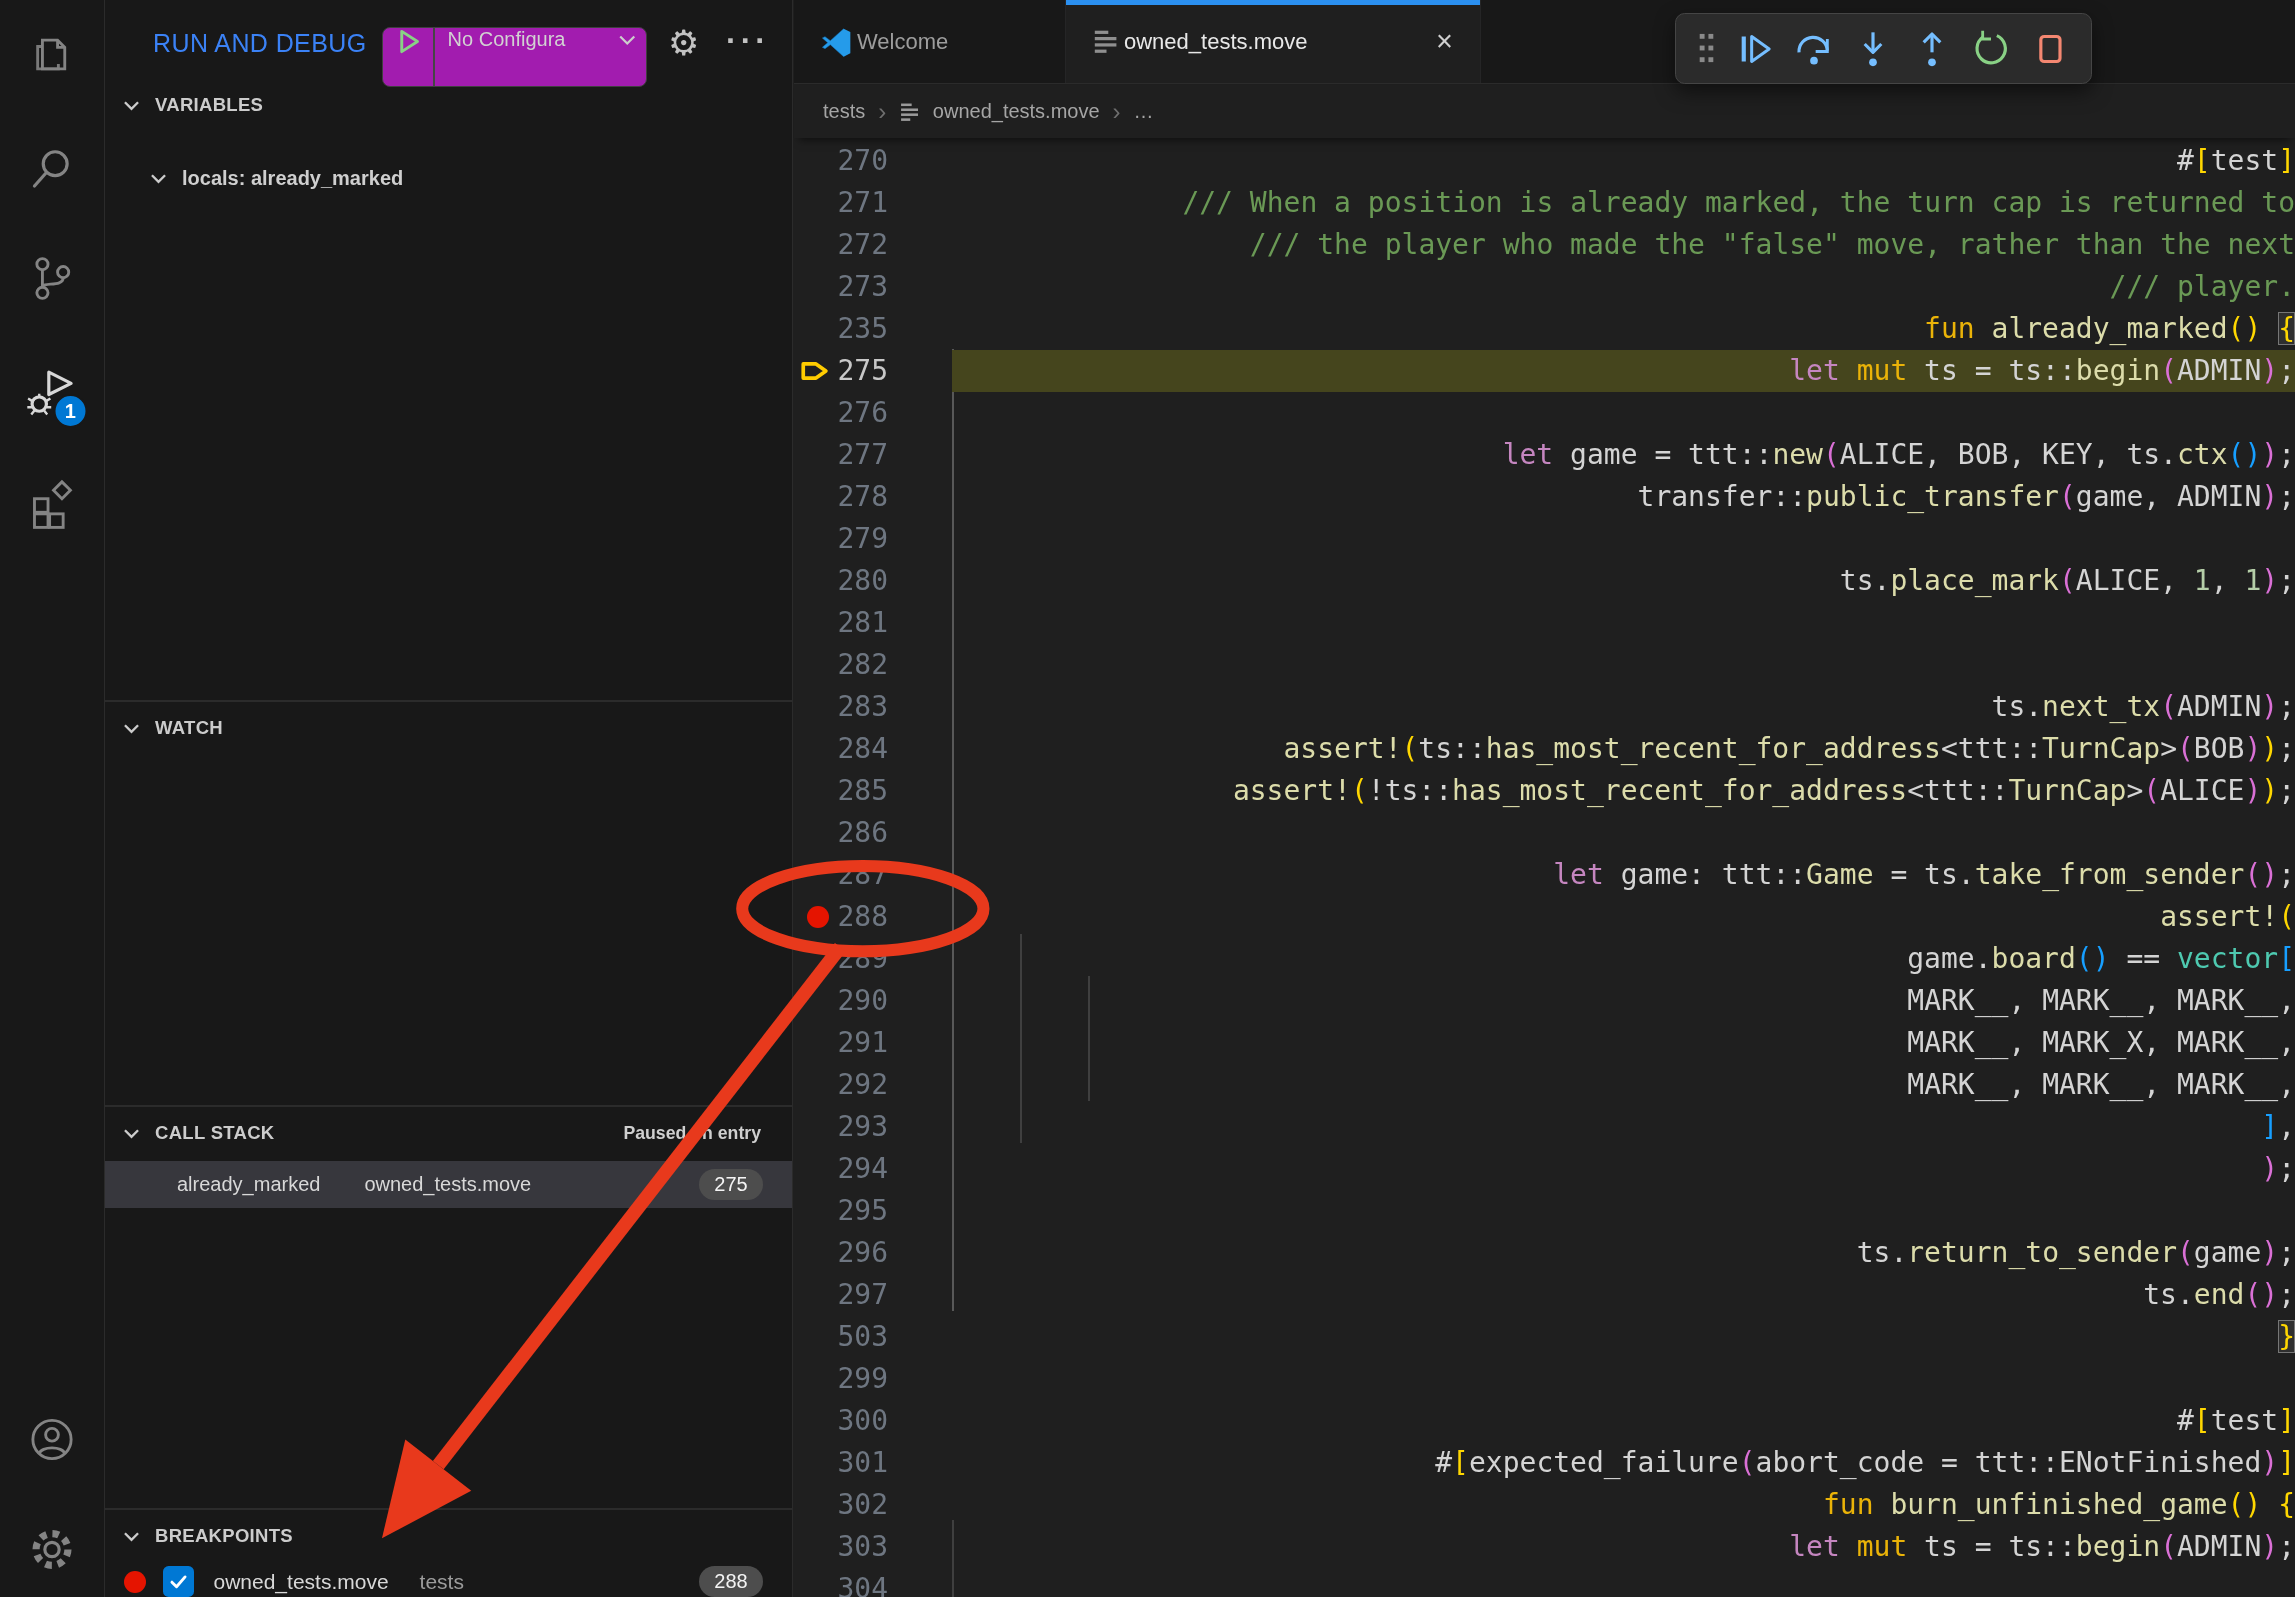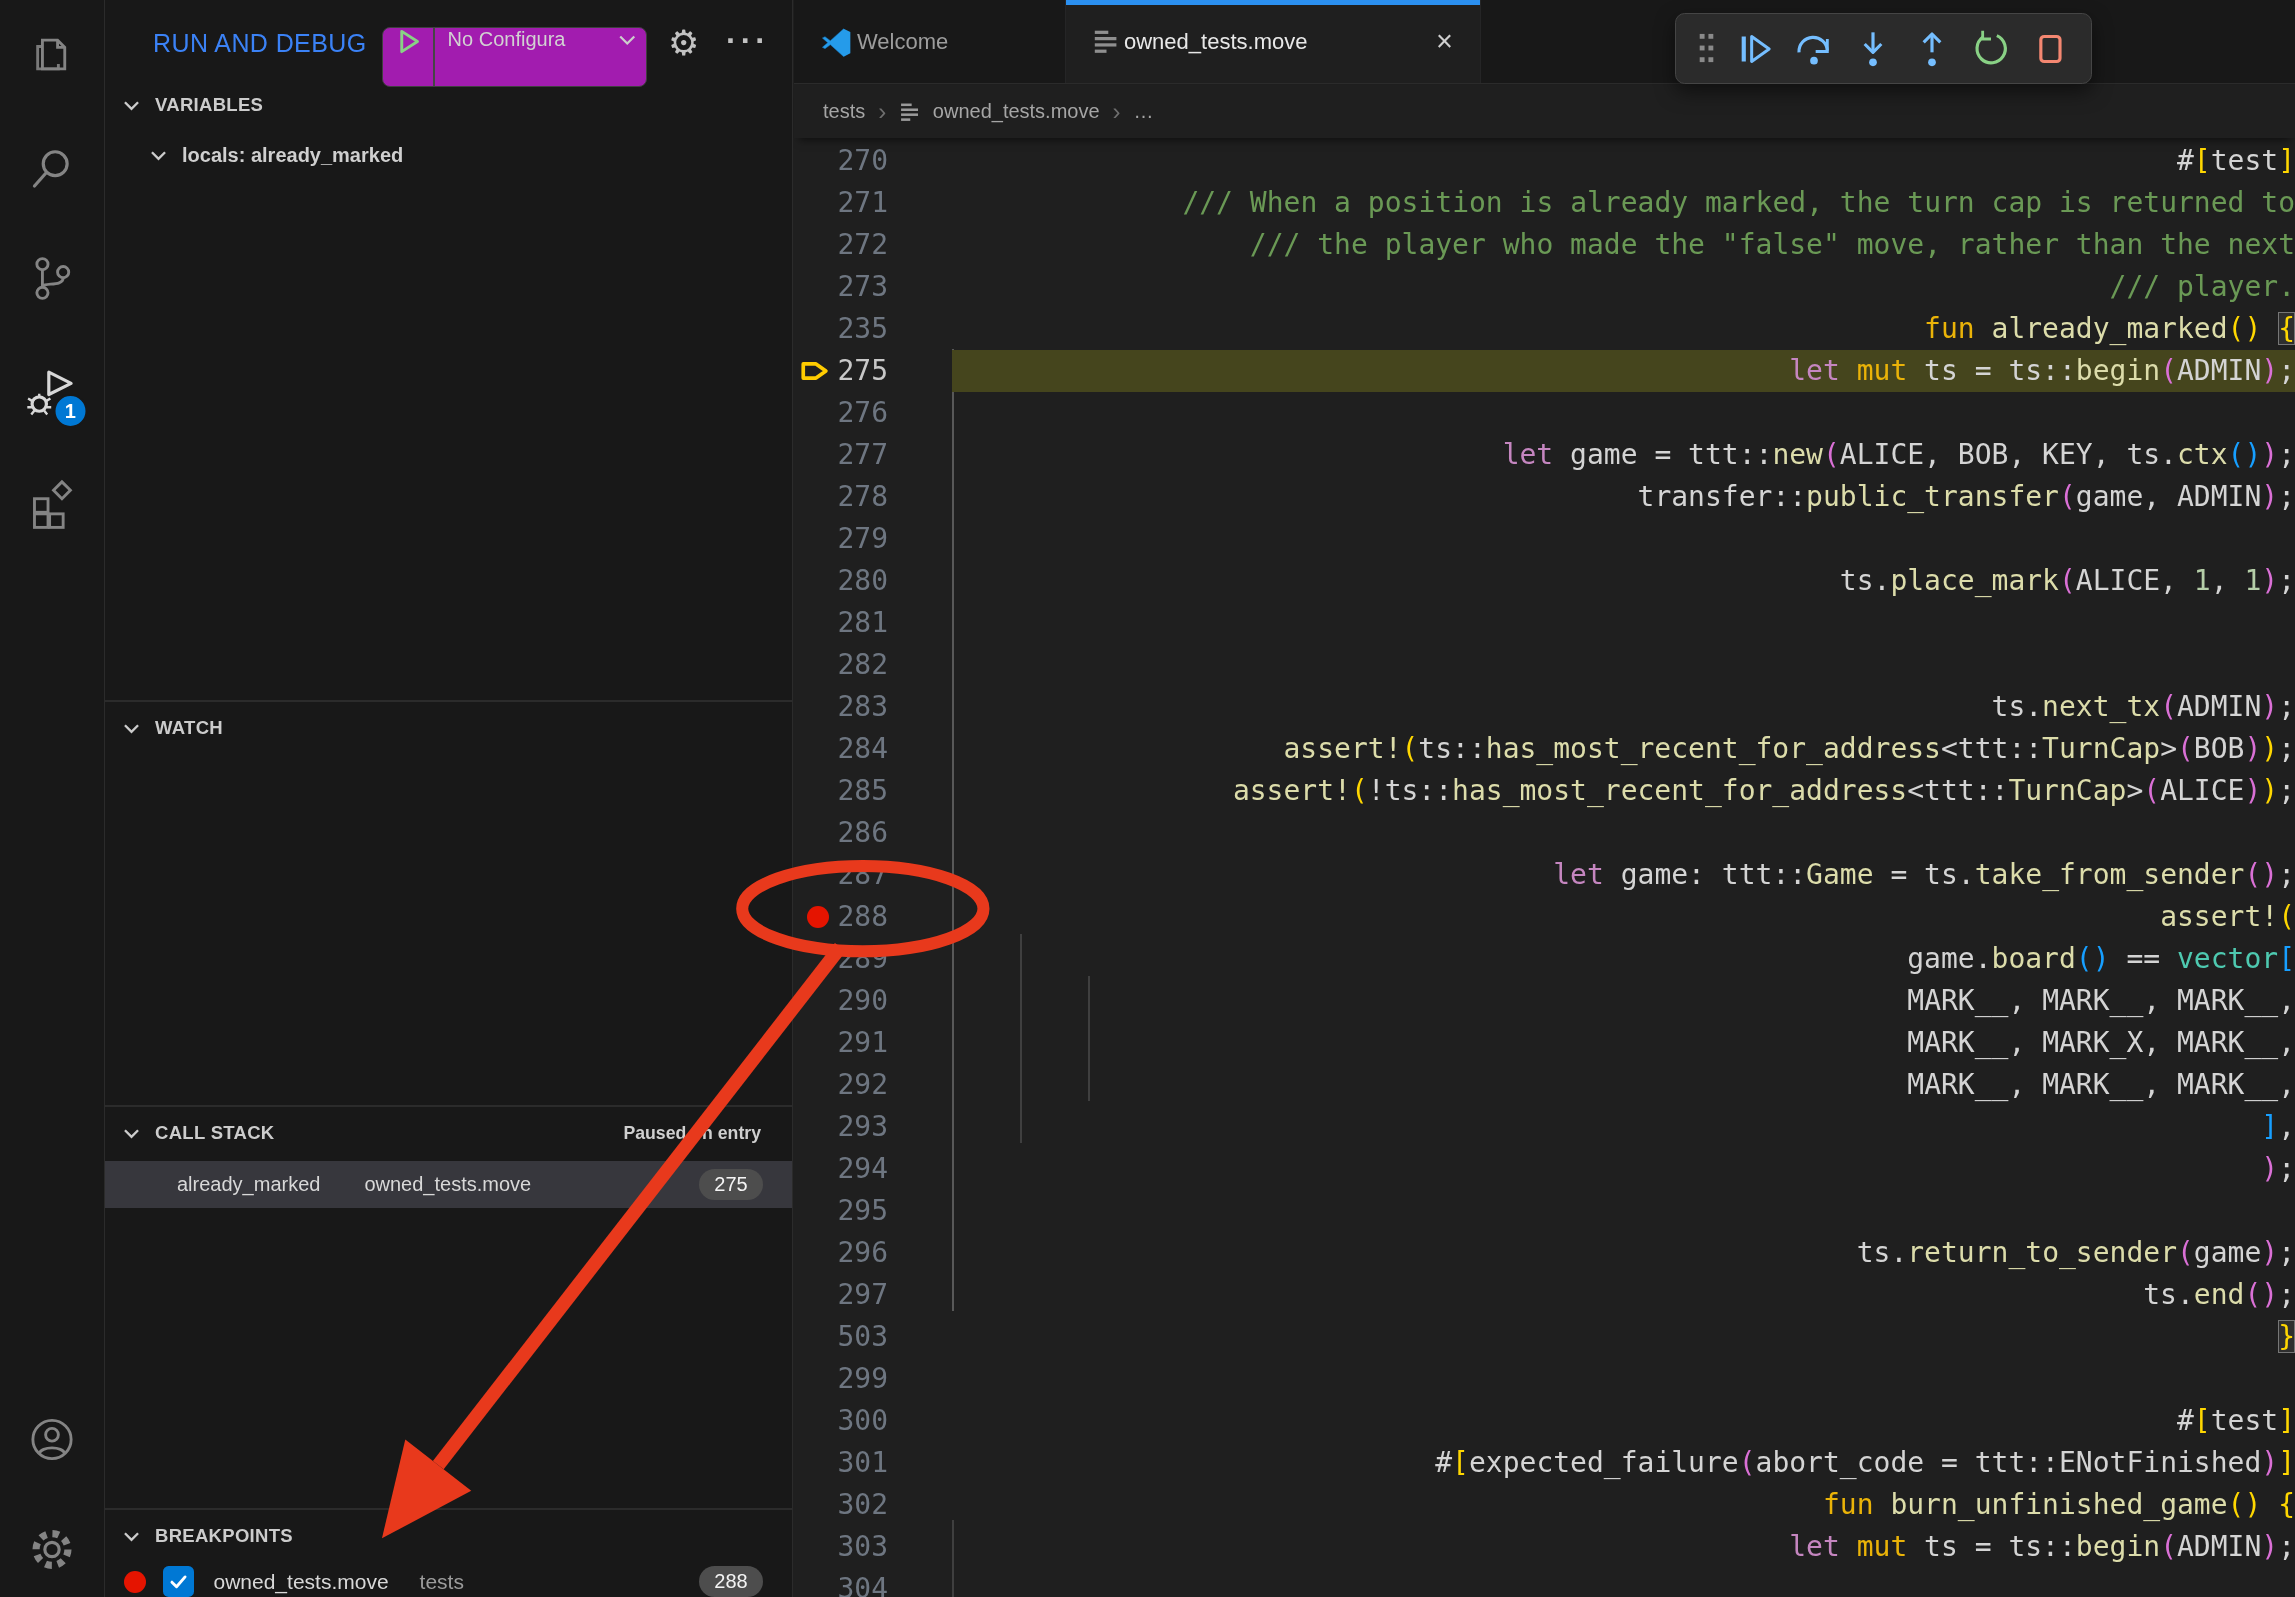--- a/index.html
+++ b/index.html
@@ -184,21 +184,21 @@
     <span class="sb-gear">⚙</span>
     <span class="sb-more">···</span>
   </div>
 
   <div class="hdr-row" style="top:80px">
     <svg class="chev" viewBox="0 0 16 16" fill="none" stroke="#cccccc" stroke-width="1.8">
         <path d="M3 5.5 L8 10.5 L13 5.5"></path>
       </svg>
     <span class="sb-sec-label">VARIABLES</span>
   </div>
-  <div class="hdr-row" style="top:130px; padding-left:43px">
+  <div class="hdr-row" style="top:153px; padding-left:43px">
     <svg class="chev" viewBox="0 0 16 16" fill="none" stroke="#cccccc" stroke-width="1.8">
         <path d="M3 5.5 L8 10.5 L13 5.5"></path>
       </svg>
     <span class="sb-row-label">locals: already_marked</span>
   </div>
 
   <div class="sec-border" style="top:700px"></div>
   <div class="hdr-row" style="top:703px">
     <svg class="chev" viewBox="0 0 16 16" fill="none" stroke="#cccccc" stroke-width="1.8">
         <path d="M3 5.5 L8 10.5 L13 5.5"></path>

